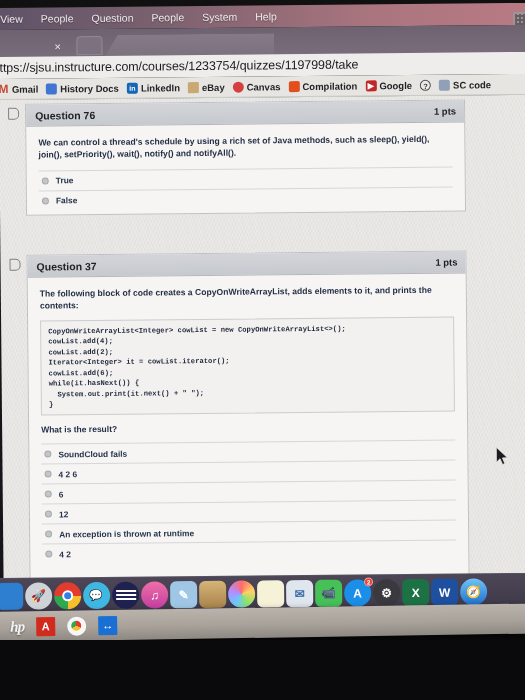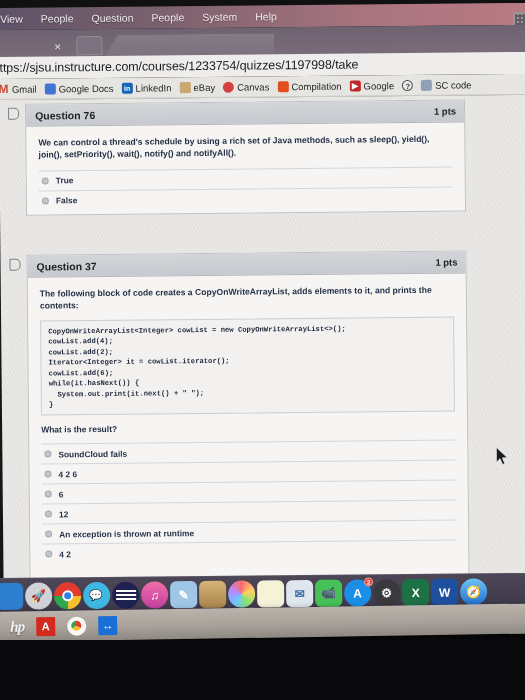--- a/index.html
+++ b/index.html
@@ -102,21 +102,21 @@
   .bookmarks {
     position: absolute; left: 0; top: 79px;
     width: 100%; height: 21px;
     background: #ebe9e6;
     display: flex; align-items: center;
     gap: 4px; padding-left: 1px;
     border-bottom: 1px solid #cdcbc8;
     overflow: hidden;
   }
   .bm { display:flex; align-items:center; gap:3px; white-space:nowrap; padding: 0 2px;}
-  .bm span.lbl { font-size: 9.5px; color:#1d1d20; font-weight:400; }
+  .bm span.lbl { font-size: 9.5px; color:#1d1d20; font-weight:700; }
   .bmico {
     width:11px; height:11px; border-radius:2px;
     display:inline-block; position:relative;
     font-size:8px; color:#fff; line-height:11px; text-align:center;
     font-weight:700;
   }
   .ic-gmail { background:transparent; color:#d2442c; font-size:12px; font-weight:700;}
   .ic-gdocs { background:#3b74e0; }
   .ic-linkedin { background:#0a66c2; font-size:7px; }
   .ic-ebay { background:#cfa96c; border-radius:1px;}
@@ -305,21 +305,21 @@
       <div class="url">https://sjsu.instructure.com/courses/1233754/quizzes/1197998/take</div>
     </div>
 
     <div class="bookmarks">
       <div class="bm">
         <span class="bmico ic-gmail">M</span>
         <span class="lbl">Gmail</span>
       </div>
       <div class="bm">
         <span class="bmico ic-gdocs"></span>
-        <span class="lbl">Google Docs</span>
+        <span class="lbl">History Docs</span>
       </div>
       <div class="bm">
         <span class="bmico ic-linkedin">in</span>
         <span class="lbl">LinkedIn</span>
       </div>
       <div class="bm">
         <span class="bmico ic-ebay"></span>
         <span class="lbl">eBay</span>
       </div>
       <div class="bm">

